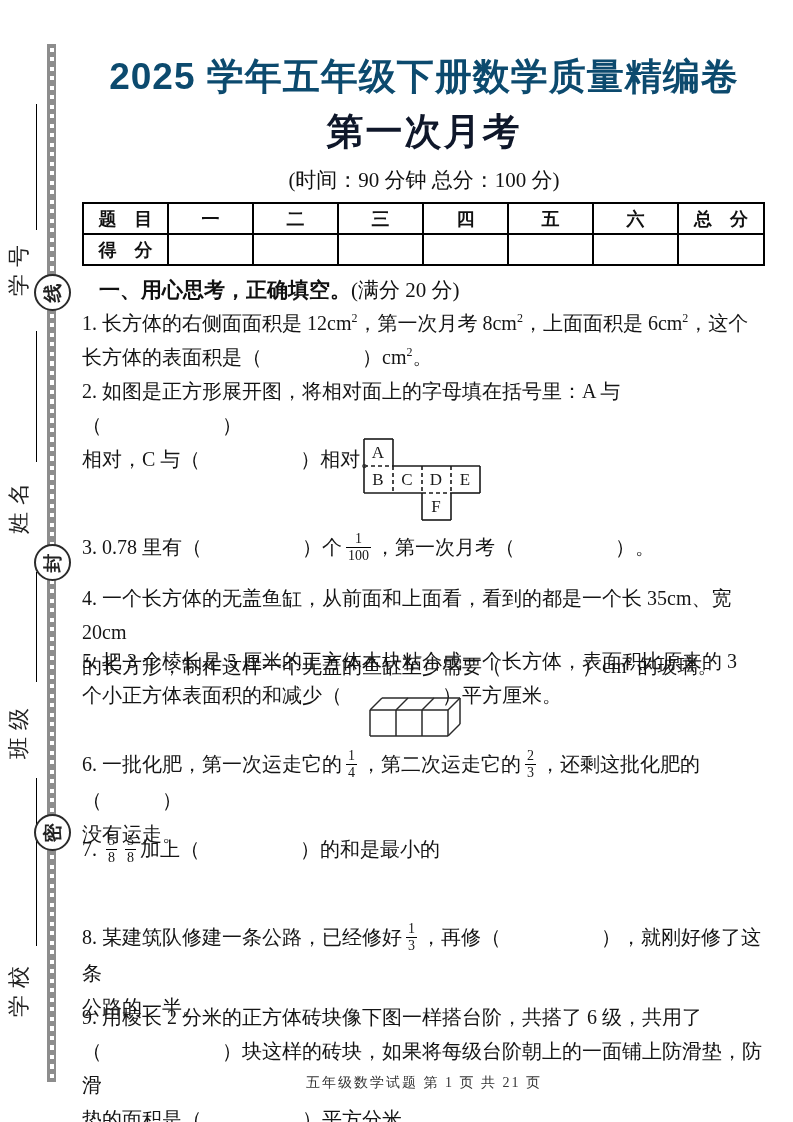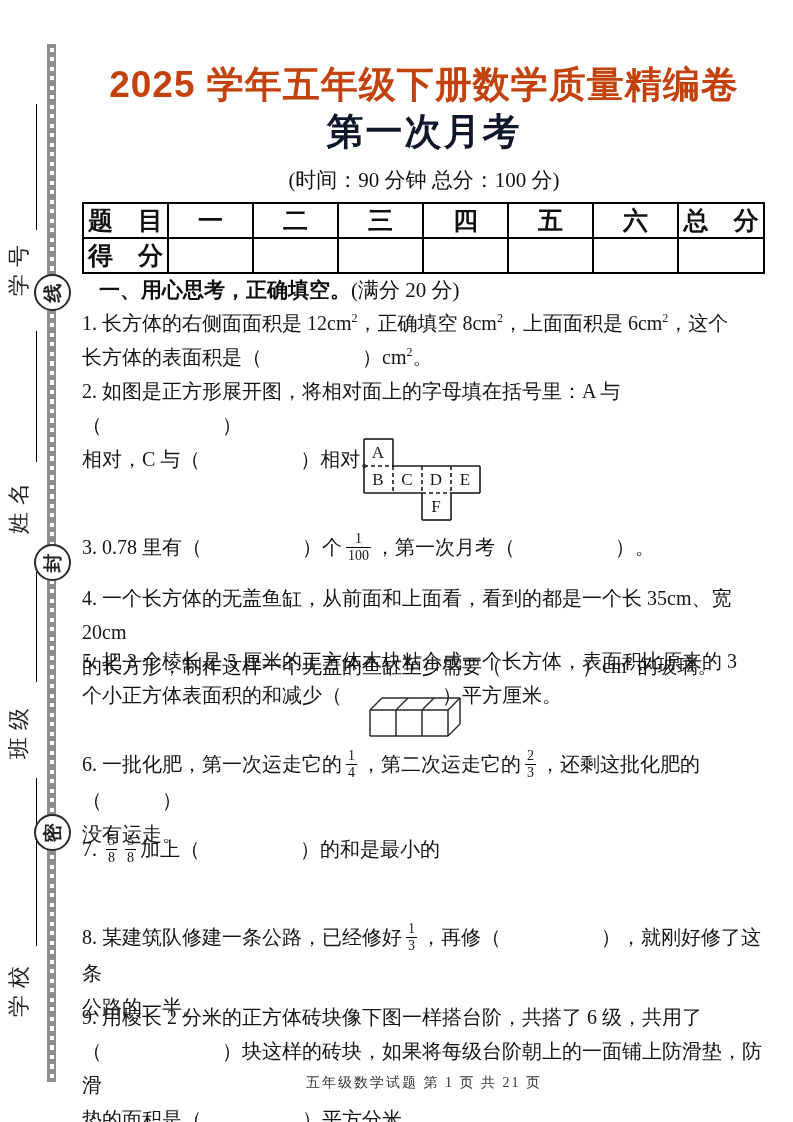--- a/index.html
+++ b/index.html
@@ -13,28 +13,28 @@
   .seal-blank { position:absolute; left:36px; width:1px; background:#000; z-index:2; }
   .seal-label { position:absolute; width:110px; height:30px; line-height:30px; text-align:center;
     transform:rotate(-90deg); font-size:22px; letter-spacing:7px; color:#222; z-index:2; }
   .seal-circle { position:absolute; left:34px; width:37px; height:37px; border-radius:50%;
     border:2px solid #2b2b2b; background:#fff; display:flex; align-items:center; justify-content:center; z-index:3; }
   .seal-circle span { transform:rotate(-90deg); font-size:19px; font-weight:bold; color:#222; }
 
   
   #content { position:absolute; left:82px; top:0; width:684px; height:1122px; }
   .title { position:absolute; top:52px; left:0; width:100%; text-align:center;
-    font-family:"Liberation Sans","DejaVu Sans",sans-serif; font-weight:bold; font-size:37px; letter-spacing:1px; color:#c2410c;margin-top:8px; }
+    font-family:"Liberation Sans","DejaVu Sans",sans-serif; font-weight:bold; font-size:37px; letter-spacing:1px; color:#0c4a6e; }
   .subtitle { position:absolute; top:107px; left:0; width:100%; text-align:center;
     font-family:"Liberation Sans","DejaVu Sans",sans-serif; font-weight:bold; font-size:37px; letter-spacing:2px; color:#0f172a; }
   .meta { position:absolute; top:166px; left:0; width:100%; text-align:center; font-size:21px; color:#111; }
 
   table.score { position:absolute; top:202px; left:0; border-collapse:collapse; table-layout:fixed; width:681px; }
   table.score td { border:2px solid #000; height:31px; text-align:center; vertical-align:middle;
-    font-size:25px; font-weight:bold; color:#111; padding:0; }
+    font-size:18px; font-weight:bold; color:#111; padding:0; }
 
   .sec { position:absolute; top:276px; left:17px; font-size:21px; color:#111; }
   .sec b { font-weight:bold; }
 
   .q { position:absolute; left:0; width:684px; font-size:20px; line-height:34px; color:#151515; }
   .q-line { white-space:pre-wrap; }
   sup { font-size:12px; line-height:0; }
 
   .frac { display:inline-flex; flex-direction:column; align-items:center; vertical-align:middle;
     font-size:14px; line-height:1.15; margin:0 4px; transform:translateY(-2px); }
@@ -109,21 +109,21 @@
       <td></td>
       <td></td>
       <td></td>
     </tr>
   </tbody>
     </table>
 
   <div class="sec"><b>一、用心思考，正确填空。</b><span>(满分 20 分)</span></div>
 
   <div class="q" style="top:306px;">
-    <div class="q-line"><span>1. 长方体的右侧面面积是 12cm</span><sup>2</sup><span>，正确填空 8cm</span><sup>2</sup><span>，上面面积是 6cm</span><sup>2</sup><span>，这个</span></div>
+    <div class="q-line"><span>1. 长方体的右侧面面积是 12cm</span><sup>2</sup><span>，第一次月考 8cm</span><sup>2</sup><span>，上面面积是 6cm</span><sup>2</sup><span>，这个</span></div>
     <div class="q-line"><span>长方体的表面积是（　　　　　）cm</span><sup>2</sup><span>。</span></div>
   </div>
 
   <div class="q" style="top:374px;">
     <div class="q-line">2. 如图是正方形展开图，将相对面上的字母填在括号里：A 与（　　　　　　）</div>
     <div class="q-line">相对，C 与（　　　　　）相对。</div>
   </div>
 
   <div class="fig" style="left:279px;top:436px;">
     <svg width="124" height="88" viewBox="0 0 124 88">

